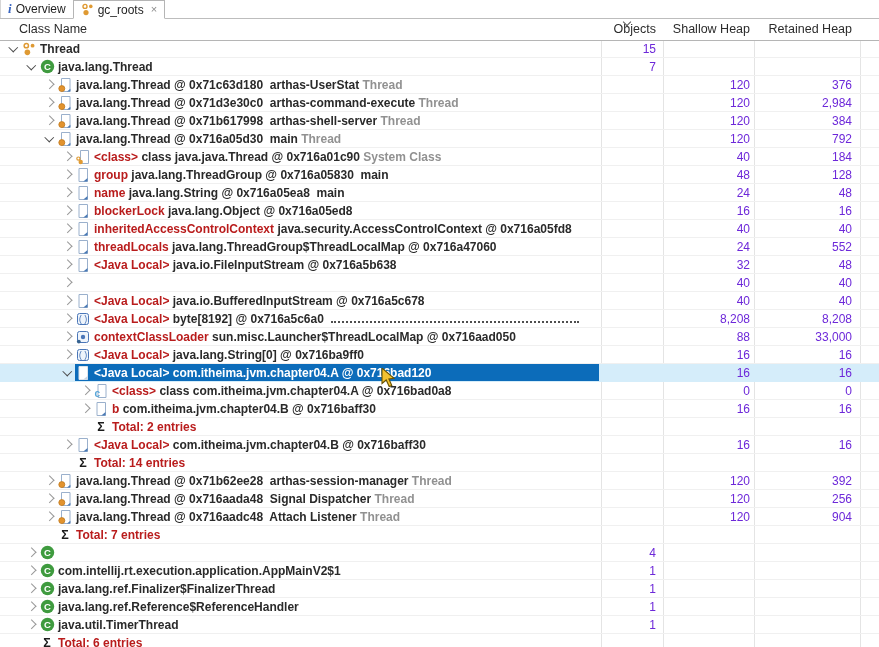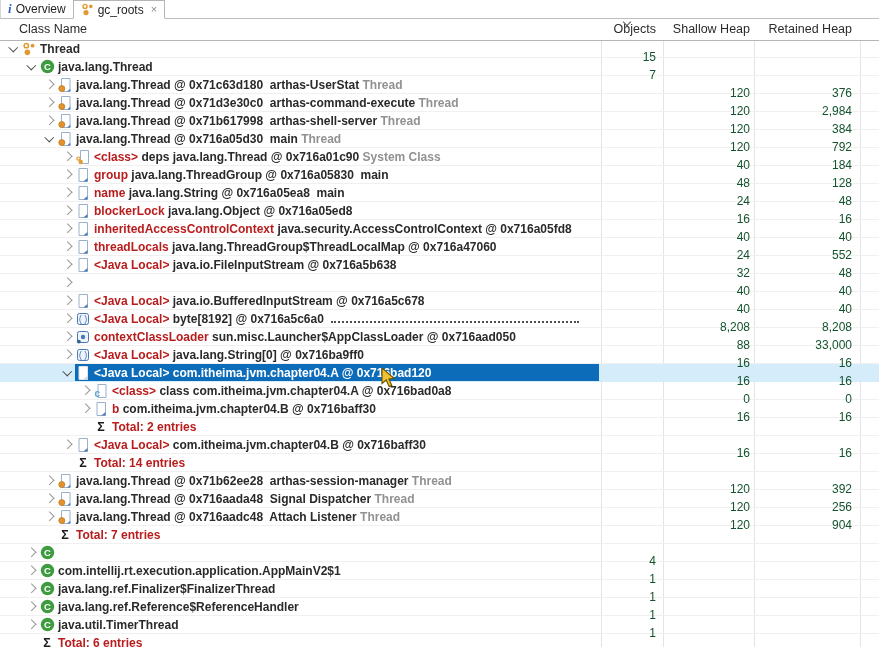--- a/index.html
+++ b/index.html
@@ -34,21 +34,21 @@
   .band{display:flex;align-items:center;flex:1;height:100%;overflow:hidden;}
   .band.selband{background:#0c6cba;color:#fff;}
   .band.selband .seg{color:#fff !important;}
   .icon{display:inline-flex;width:16px;min-width:16px;height:16px;align-items:center;justify-content:center;margin-right:3px;}
   .seg{white-space:pre;font-weight:bold;}
   .seg.b{font-weight:bold;color:#b91c1c;}
   .seg.n{color:#2a2a2a;}
   .seg.g{color:#919191;}
   .sigma{font-size:12.5px;font-weight:bold;color:#1c1c1c;}
   .leader{flex:1;height:0;border-bottom:2px dotted #4e4e4e;margin:6px 20px 0 4px;}
-  .num{position:absolute;top:8px;height:100%;display:flex;align-items:center;justify-content:flex-end;color:#14532d;z-index:3;}
+  .num{position:absolute;top:0;height:100%;display:flex;align-items:center;justify-content:flex-end;color:#6d28d9;z-index:3;}
   .col-obj{left:520px;width:136px;}
   .col-sha{left:660px;width:90px;}
   .col-ret{left:754px;width:98px;}
   
   #cursor{position:absolute;left:381px;top:368px;z-index:20;pointer-events:none;}
 </style>
 </head>
 <body>
 
 <div id="app">
@@ -207,21 +207,21 @@
           </span>
           <span class="band">
             <span class="icon">
               <svg width="16" height="16" viewBox="0 0 16 16">
                 <path d="M5.5 1.5 h8 v13 h-8 z" fill="#fff" stroke="#9ab0cc"></path>
                 <circle cx="3.4" cy="9.6" r="1.6" fill="none" stroke="#df9a33" stroke-width="1.2"></circle>
                 <circle cx="5.7" cy="13" r="2.2" fill="#df9a33"></circle>
               </svg>
             </span>
             <span class="seg b">&lt;class&gt; </span>
-            <span class="seg n">deps java.lang.Thread @ 0x716a01c90 </span>
+            <span class="seg n">class java.java.Thread @ 0x716a01c90 </span>
             <span class="seg g">System Class</span>
           </span>
         </div>
         <span class="num col-sha">40</span>
         <span class="num col-ret">184</span>
       </div>
       <div class="row">
         <div class="cn">
           <span class="arrow-slot" style="margin-left: 60px;">
             <span class="chev col"></span>
@@ -390,21 +390,21 @@
           </span>
           <span class="band">
             <span class="icon">
               <svg width="16" height="16" viewBox="0 0 16 16">
                 <rect x="2.5" y="2.5" width="11" height="11" rx="2" fill="#eef4fb" stroke="#4a76b8"></rect>
                 <circle cx="8" cy="8" r="2.2" fill="#4a76b8"></circle>
                 <circle cx="3.8" cy="12.6" r="1.9" fill="#35618f"></circle>
               </svg>
             </span>
             <span class="seg b">contextClassLoader </span>
-            <span class="seg n">sun.misc.Launcher$AppClassLoader @ 0x716aad050</span>
+            <span class="seg n">sun.misc.Launcher$ThreadLocalMap @ 0x716aad050</span>
           </span>
         </div>
         <span class="num col-sha">88</span>
         <span class="num col-ret">33,000</span>
       </div>
       <div class="row">
         <div class="cn">
           <span class="arrow-slot" style="margin-left: 60px;">
             <span class="chev col"></span>
           </span>

